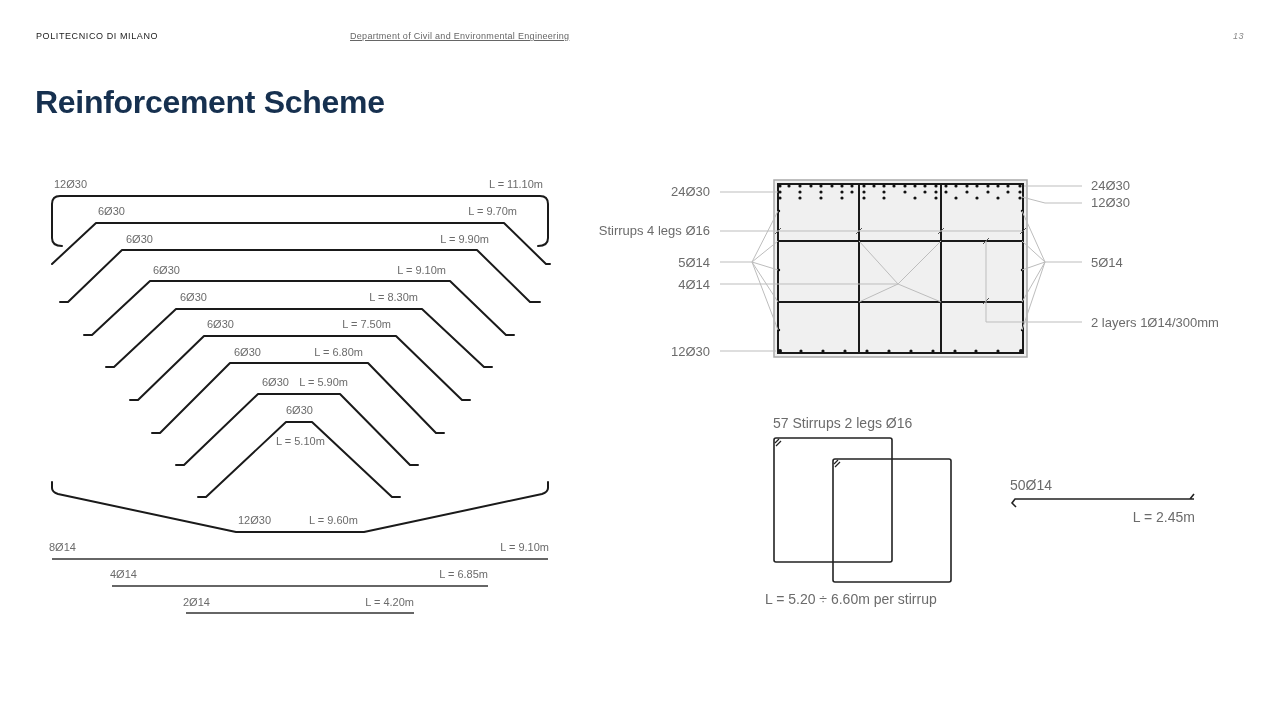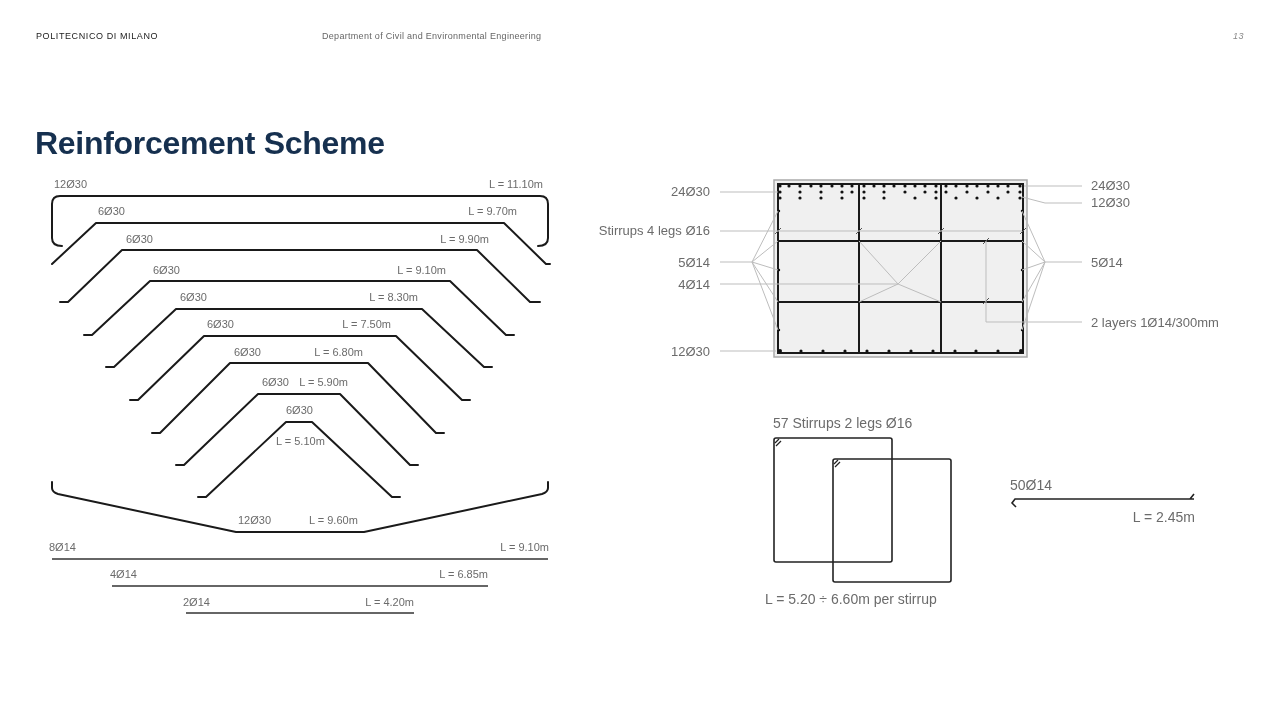--- a/index.html
+++ b/index.html
@@ -1,21 +1,21 @@
 <!DOCTYPE html>
 <html><head>
 <meta charset="utf-8">
 <style>
   html, body { margin:0; padding:0; background:#ffffff; }
   body { width:1280px; height:720px; position:relative; overflow:hidden; font-family:"Liberation Sans", sans-serif; }
   .hdr { position:absolute; top:31px; font-size:9px; color:#333; letter-spacing:0.6px;text-align:center; }
   .hdr.uni { left:36px; color:#222; font-weight:normal; }
-  .hdr.dept { left:322px; color:#666; letter-spacing:0.3px; }
+  .hdr.dept { left:350px; color:#666; letter-spacing:0.3px;text-decoration:underline; }
   .hdr.page { left:1233px; color:#888;font-style:italic; }
-  .title { position:absolute; left:35px; top:84px; font-size:32px; font-weight:bold; color:#16304f; letter-spacing:-0.3px;margin-top:41px; }
+  .title { position:absolute; left:35px; top:84px; font-size:32px; font-weight:bold; color:#16304f; letter-spacing:-0.3px; }
   svg#drawing { position:absolute; left:0; top:0; }
   svg text { font-family:"Liberation Sans", sans-serif; fill:#6b6b6b; }
   .bar { fill:none; stroke:#1a1a1a; stroke-width:2; stroke-linejoin:round; stroke-linecap:round; }
   .bar-thin { fill:none; stroke:#333; stroke-width:1.4; }
   .leader { fill:none; stroke:#bdbdbd; stroke-width:1; }
 </style>
 </head>
 <body>
 
 <div class="hdr uni">POLITECNICO DI MILANO</div>

